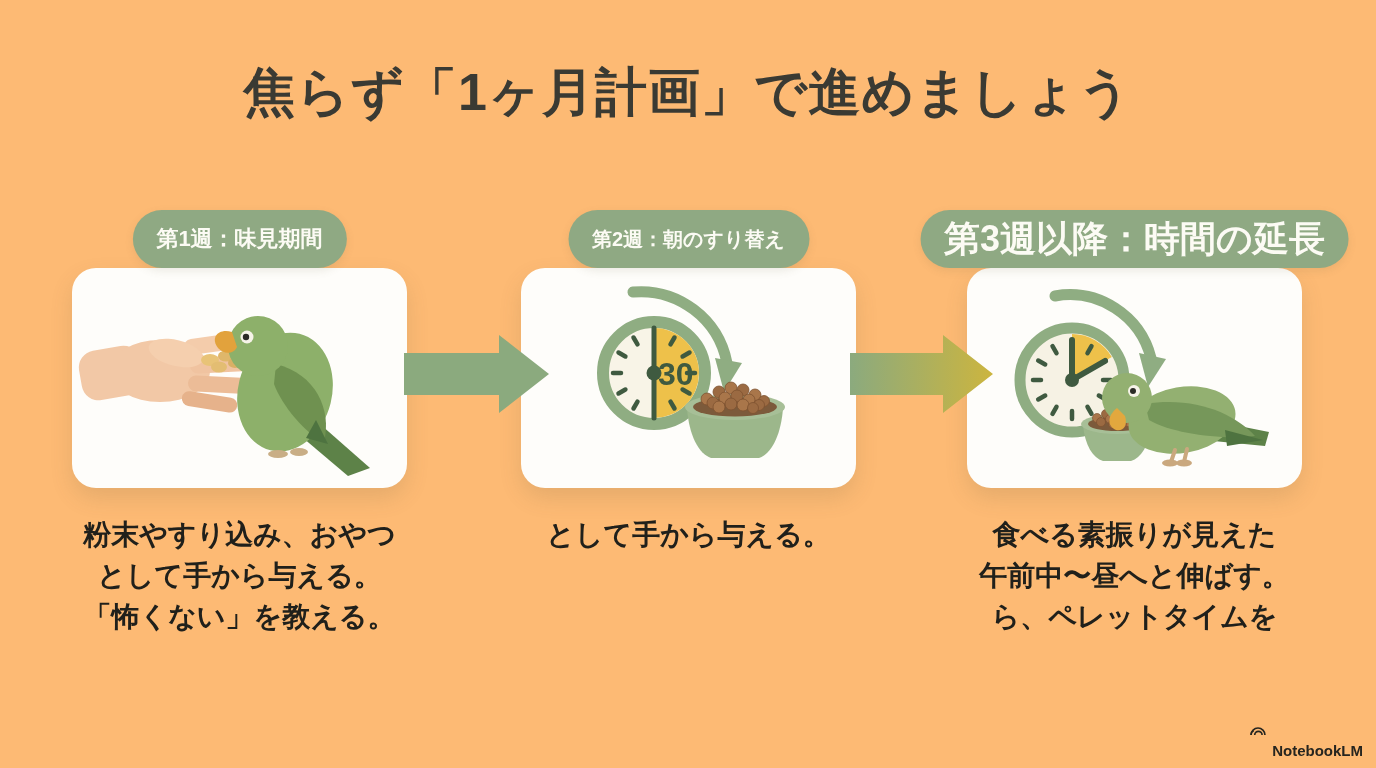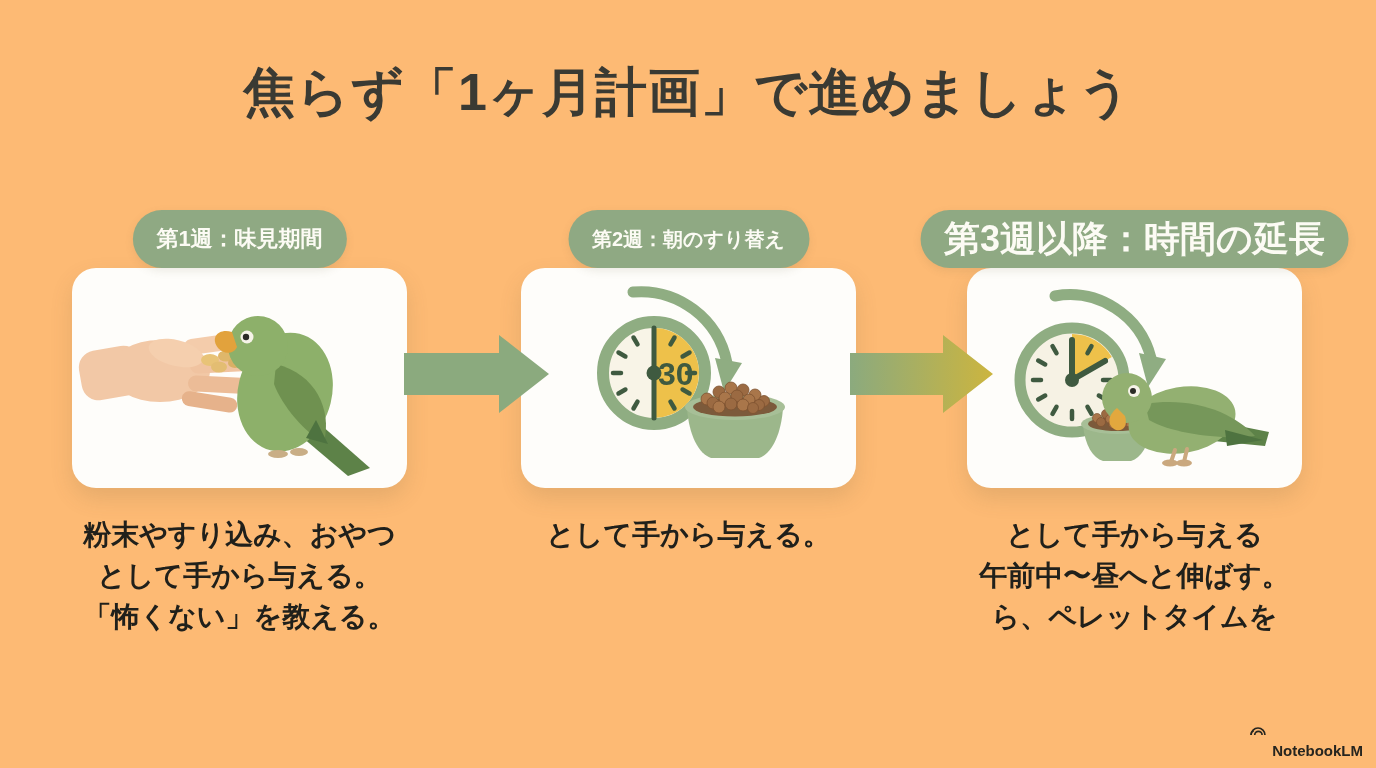--- a/index.html
+++ b/index.html
@@ -201,21 +201,21 @@
 
   <div class="desc desc1">
     <div>粉末やすり込み、おやつ</div>
     <div>として手から与える。</div>
     <div>「怖くない」を教える。</div>
   </div>
   <div class="desc desc2">
     <div>として手から与える。</div>
   </div>
   <div class="desc desc3">
-    <div>として手から与える</div>
+    <div>食べる素振りが見えた</div>
     <div>午前中〜昼へと伸ばす。</div>
     <div>ら、ペレットタイムを</div>
   </div>
 
   <div class="footer">
     <svg width="18" height="15" viewBox="0 0 22 16">
       <path d="M2.5,13.5 A8.5,8.5 0 0 1 19.5,13.5" stroke="#26251f" stroke-width="2" fill="none"></path>
       <path d="M7,13.5 A4.5,4.5 0 0 1 16,13.5" stroke="#26251f" stroke-width="2" fill="none"></path>
       <path d="M2.5,13.5 Q2.2,9.8 5.8,8.6" stroke="#26251f" stroke-width="1.6" fill="none"></path>
     </svg>

